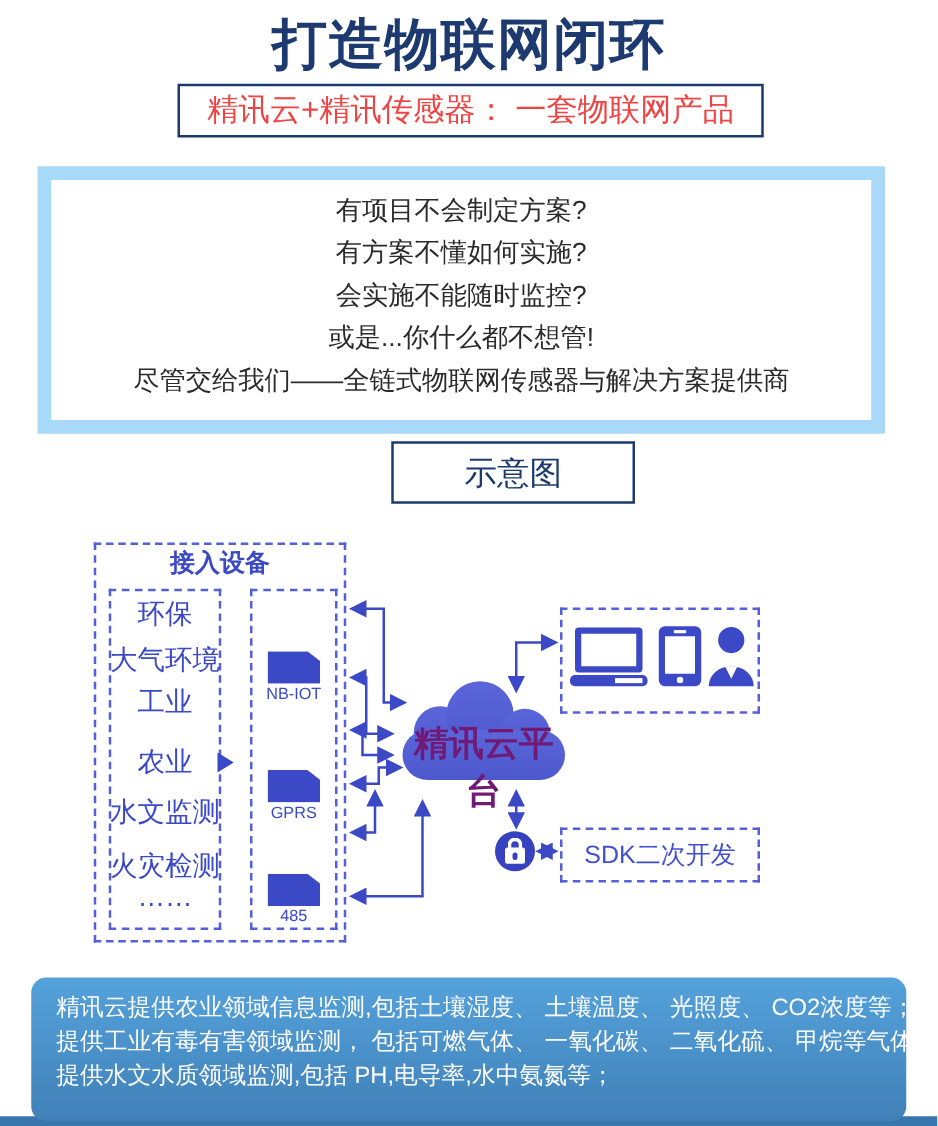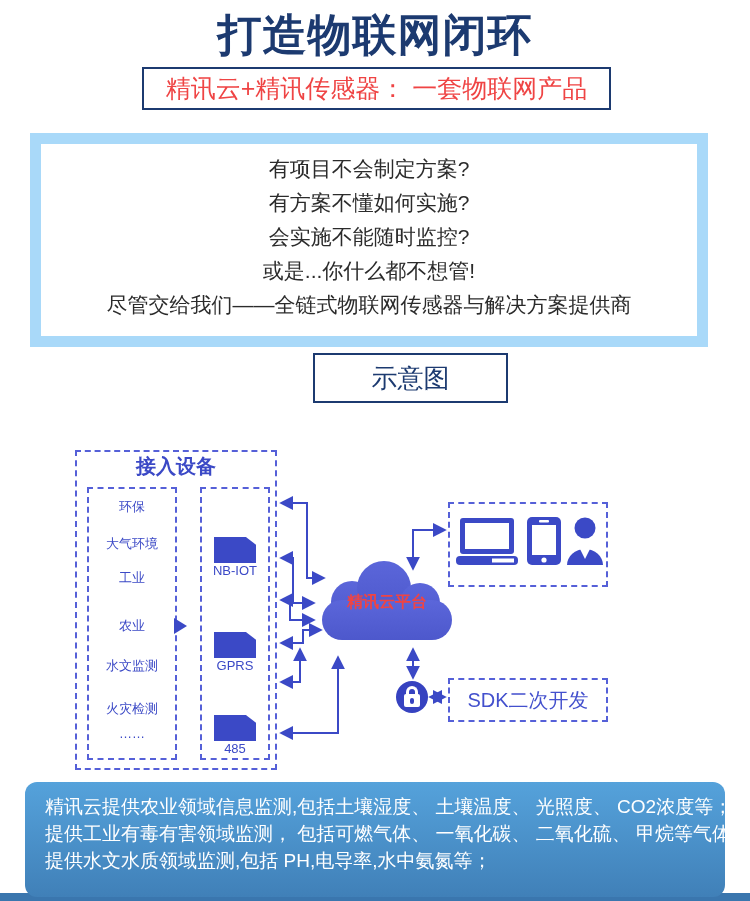--- a/index.html
+++ b/index.html
@@ -21,39 +21,39 @@
     border:11px solid #a9d9f9; background:#ffffff; padding-top:8px; }
   .intro-line { height:34px; line-height:34px; text-align:center;
     font-size:21px; color:#2b2b2b; }
 
   
   .schematic-btn { left:265px; top:353px; width:195px; height:50px;
     border:2px solid #1c3a70; text-align:center; line-height:46px;
     font-size:26px; color:#1c3a70; cursor:pointer; background:#fff;margin-left:48px; }
 
   
-  .diagram { left:0; top:430px; width:750px; height:350px; }
+  .diagram { left:0; top:414px; width:750px; height:350px; }
   .dashed-box { border:2px dashed #5560d8; position:absolute; }
   .access-outer { left:75px; top:20px; width:202px; height:320px; }
   .access-title { left:75px; top:23px; width:202px; text-align:center;
     font-size:20px; font-weight:bold; color:#3b49c6; }
   .access-left  { left:87px;  top:57px; width:90px; height:273px; }
   .access-right { left:200px; top:57px; width:70px; height:273px; }
-  .cat-item { left:87px; width:90px; text-align:center; font-size:13px;
+  .cat-item { left:87px; width:90px; text-align:center; font-size:22px;
     color:#3b49c6; height:22px; line-height:22px; }
   .comm-item { left:202px; width:66px; text-align:center; }
   .sim { width:42px; height:26px; margin:0 auto; background:#3b49c6;
     clip-path:polygon(0 0, 76% 0, 100% 30%, 100% 100%, 0 100%); }
   .comm-label { font-size:13px; color:#3b49c6; line-height:14px; display:block; margin-top:1px; }
   .flow-triangle { left:174px; top:188px; width:0; height:0;
     border-left:13px solid #3b49c6; border-top:8px solid transparent;
     border-bottom:8px solid transparent; }
   .conn-svg { left:0; top:0; width:750px; height:350px; pointer-events:none; }
   .cloud-label { left:322px; top:162px; width:130px; text-align:center;
-    font-size:16px; font-weight:bold; color:#ef4444; }
+    font-size:28px; font-weight:bold; color:#701a75; }
   .client-box { left:448px; top:72px; width:160px; height:85px; }
   .sdk-box { left:448px; top:248px; width:160px; height:44px; text-align:center;
     line-height:40px; font-size:20px; color:#4350cd; }
   .lock-circle { left:396px; top:251px; width:32px; height:32px;
     border-radius:50%; background:#3642c0; }
   .lock-shackle { position:absolute; left:10px; top:5px; width:12px; height:9px;
     border:3px solid #ffffff; border-bottom:none; border-radius:6px 6px 0 0; }
   .lock-body { position:absolute; left:8px; top:13px; width:16px; height:13px;
     background:#ffffff; border-radius:2px; }
   .lock-key { position:absolute; left:14px; top:17px; width:4px; height:6px;

